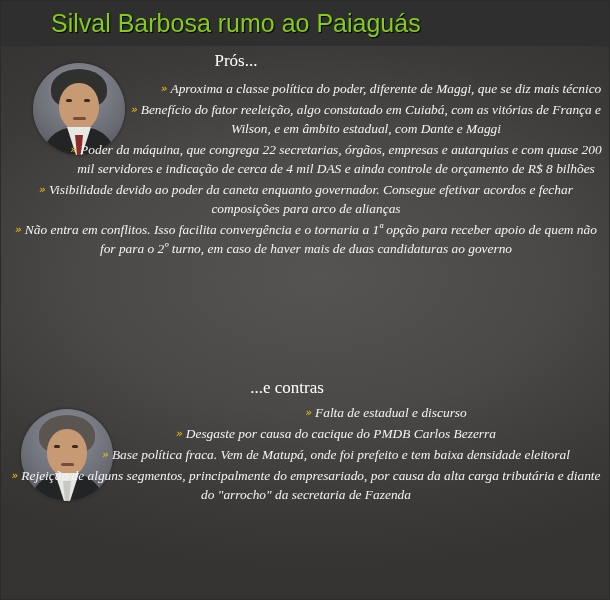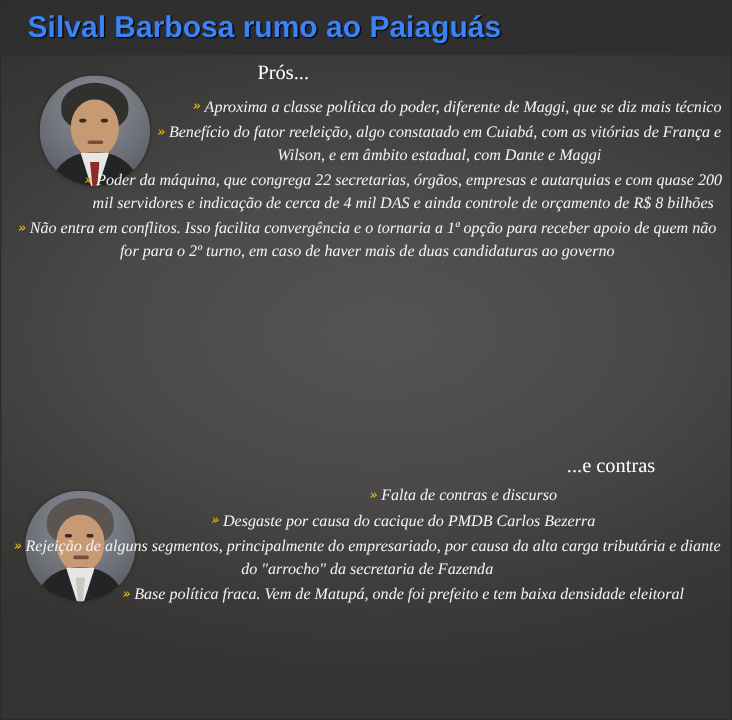--- a/index.html
+++ b/index.html
@@ -30,47 +30,47 @@
     position: absolute;
     left: 0; top: 0;
     width: 610px;
     height: 45px;
     background: #2f2f2f;
     display: flex;
     align-items: center;
   }
   .title-bar .title {
     font-family: "Liberation Sans", sans-serif;
-    font-weight: bold;
+    font-weight: normal;
     font-size: 25px;
-    color: #3b82f6;
+    color: #84cc16;
     letter-spacing: 0px;
     padding-left: 22px;
     text-shadow: 1px 1px 1px #000;
     white-space: nowrap;
+    margin-left: 28px;
   }
 
   
   .section-heading {
     font-family: "Liberation Serif", serif;
     font-weight: normal;
     font-size: 17px;
     color: #ffffff;
     text-align: center;
   }
   #pros-heading {
     position: absolute;
     left: 0; top: 50px;
     width: 470px;
   }
   #cons-heading {
     position: absolute;
-    left: 5px; top: 377px;
+    left: 16px; top: 377px;
     width: 540px;
-    text-align: right;
   }
 
   
   .photo {
     position: absolute;
     width: 92px;
     height: 92px;
     border-radius: 50%;
     overflow: hidden;
     box-shadow: 0 0 3px #222;
@@ -202,37 +202,38 @@
     <div class="mouth"></div>
     <div class="suit"></div>
     <div class="shirt"></div>
     <div class="tie"></div>
   </div>
 
   <div class="bullets" id="pros-list">
     <p class="bullet-item indent-1"><span class="mark">»</span><span class="txt">Aproxima a classe política do poder, diferente de Maggi, que se diz mais técnico</span></p>
     <p class="bullet-item indent-2"><span class="mark">»</span><span class="txt">Benefício do fator reeleição, algo constatado em Cuiabá, com as vitórias de França e Wilson, e em âmbito estadual, com Dante e Maggi</span></p>
     <p class="bullet-item indent-3"><span class="mark">»</span><span class="txt">Poder da máquina, que congrega 22 secretarias, órgãos, empresas e autarquias e com quase 200 mil servidores e indicação de cerca de 4 mil DAS e ainda controle de orçamento de R$ 8 bilhões</span></p>
+    <p class="bullet-item indent-4"><span class="mark">»</span><span class="txt">Visibilidade devido ao poder da caneta enquanto governador. Consegue efetivar acordos e fechar composições para arco de alianças</span></p>
     <p class="bullet-item indent-4"><span class="mark">»</span><span class="txt">Não entra em conflitos. Isso facilita convergência e o tornaria a 1ª opção para receber apoio de quem não for para o 2º turno, em caso de haver mais de duas candidaturas ao governo</span></p>
   </div>
 
   <div class="section-heading" id="cons-heading">...e contras</div>
 
   <div class="photo" id="photo-silval-2">
     <div class="bg"></div>
     <div class="hair"></div>
     <div class="face"></div>
     <div class="eye l"></div>
     <div class="eye r"></div>
     <div class="mouth"></div>
     <div class="suit"></div>
     <div class="shirt"></div>
     <div class="tie"></div>
   </div>
 
   <div class="bullets" id="cons-list">
-    <p class="bullet-item indent-5"><span class="mark">»</span><span class="txt">Falta de contras e discurso</span></p>
+    <p class="bullet-item indent-5"><span class="mark">»</span><span class="txt">Falta de estadual e discurso</span></p>
     <p class="bullet-item indent-3"><span class="mark">»</span><span class="txt">Desgaste por causa do cacique do PMDB Carlos Bezerra</span></p>
+    <p class="bullet-item indent-3"><span class="mark">»</span><span class="txt">Base política fraca. Vem de Matupá, onde foi prefeito e tem baixa densidade eleitoral</span></p>
     <p class="bullet-item indent-4"><span class="mark">»</span><span class="txt">Rejeição de alguns segmentos, principalmente do empresariado, por causa da alta carga tributária e diante do "arrocho" da secretaria de Fazenda</span></p>
-    <p class="bullet-item indent-3"><span class="mark">»</span><span class="txt">Base política fraca. Vem de Matupá, onde foi prefeito e tem baixa densidade eleitoral</span></p>
   </div>
 
 </div>
 
 </body></html>

